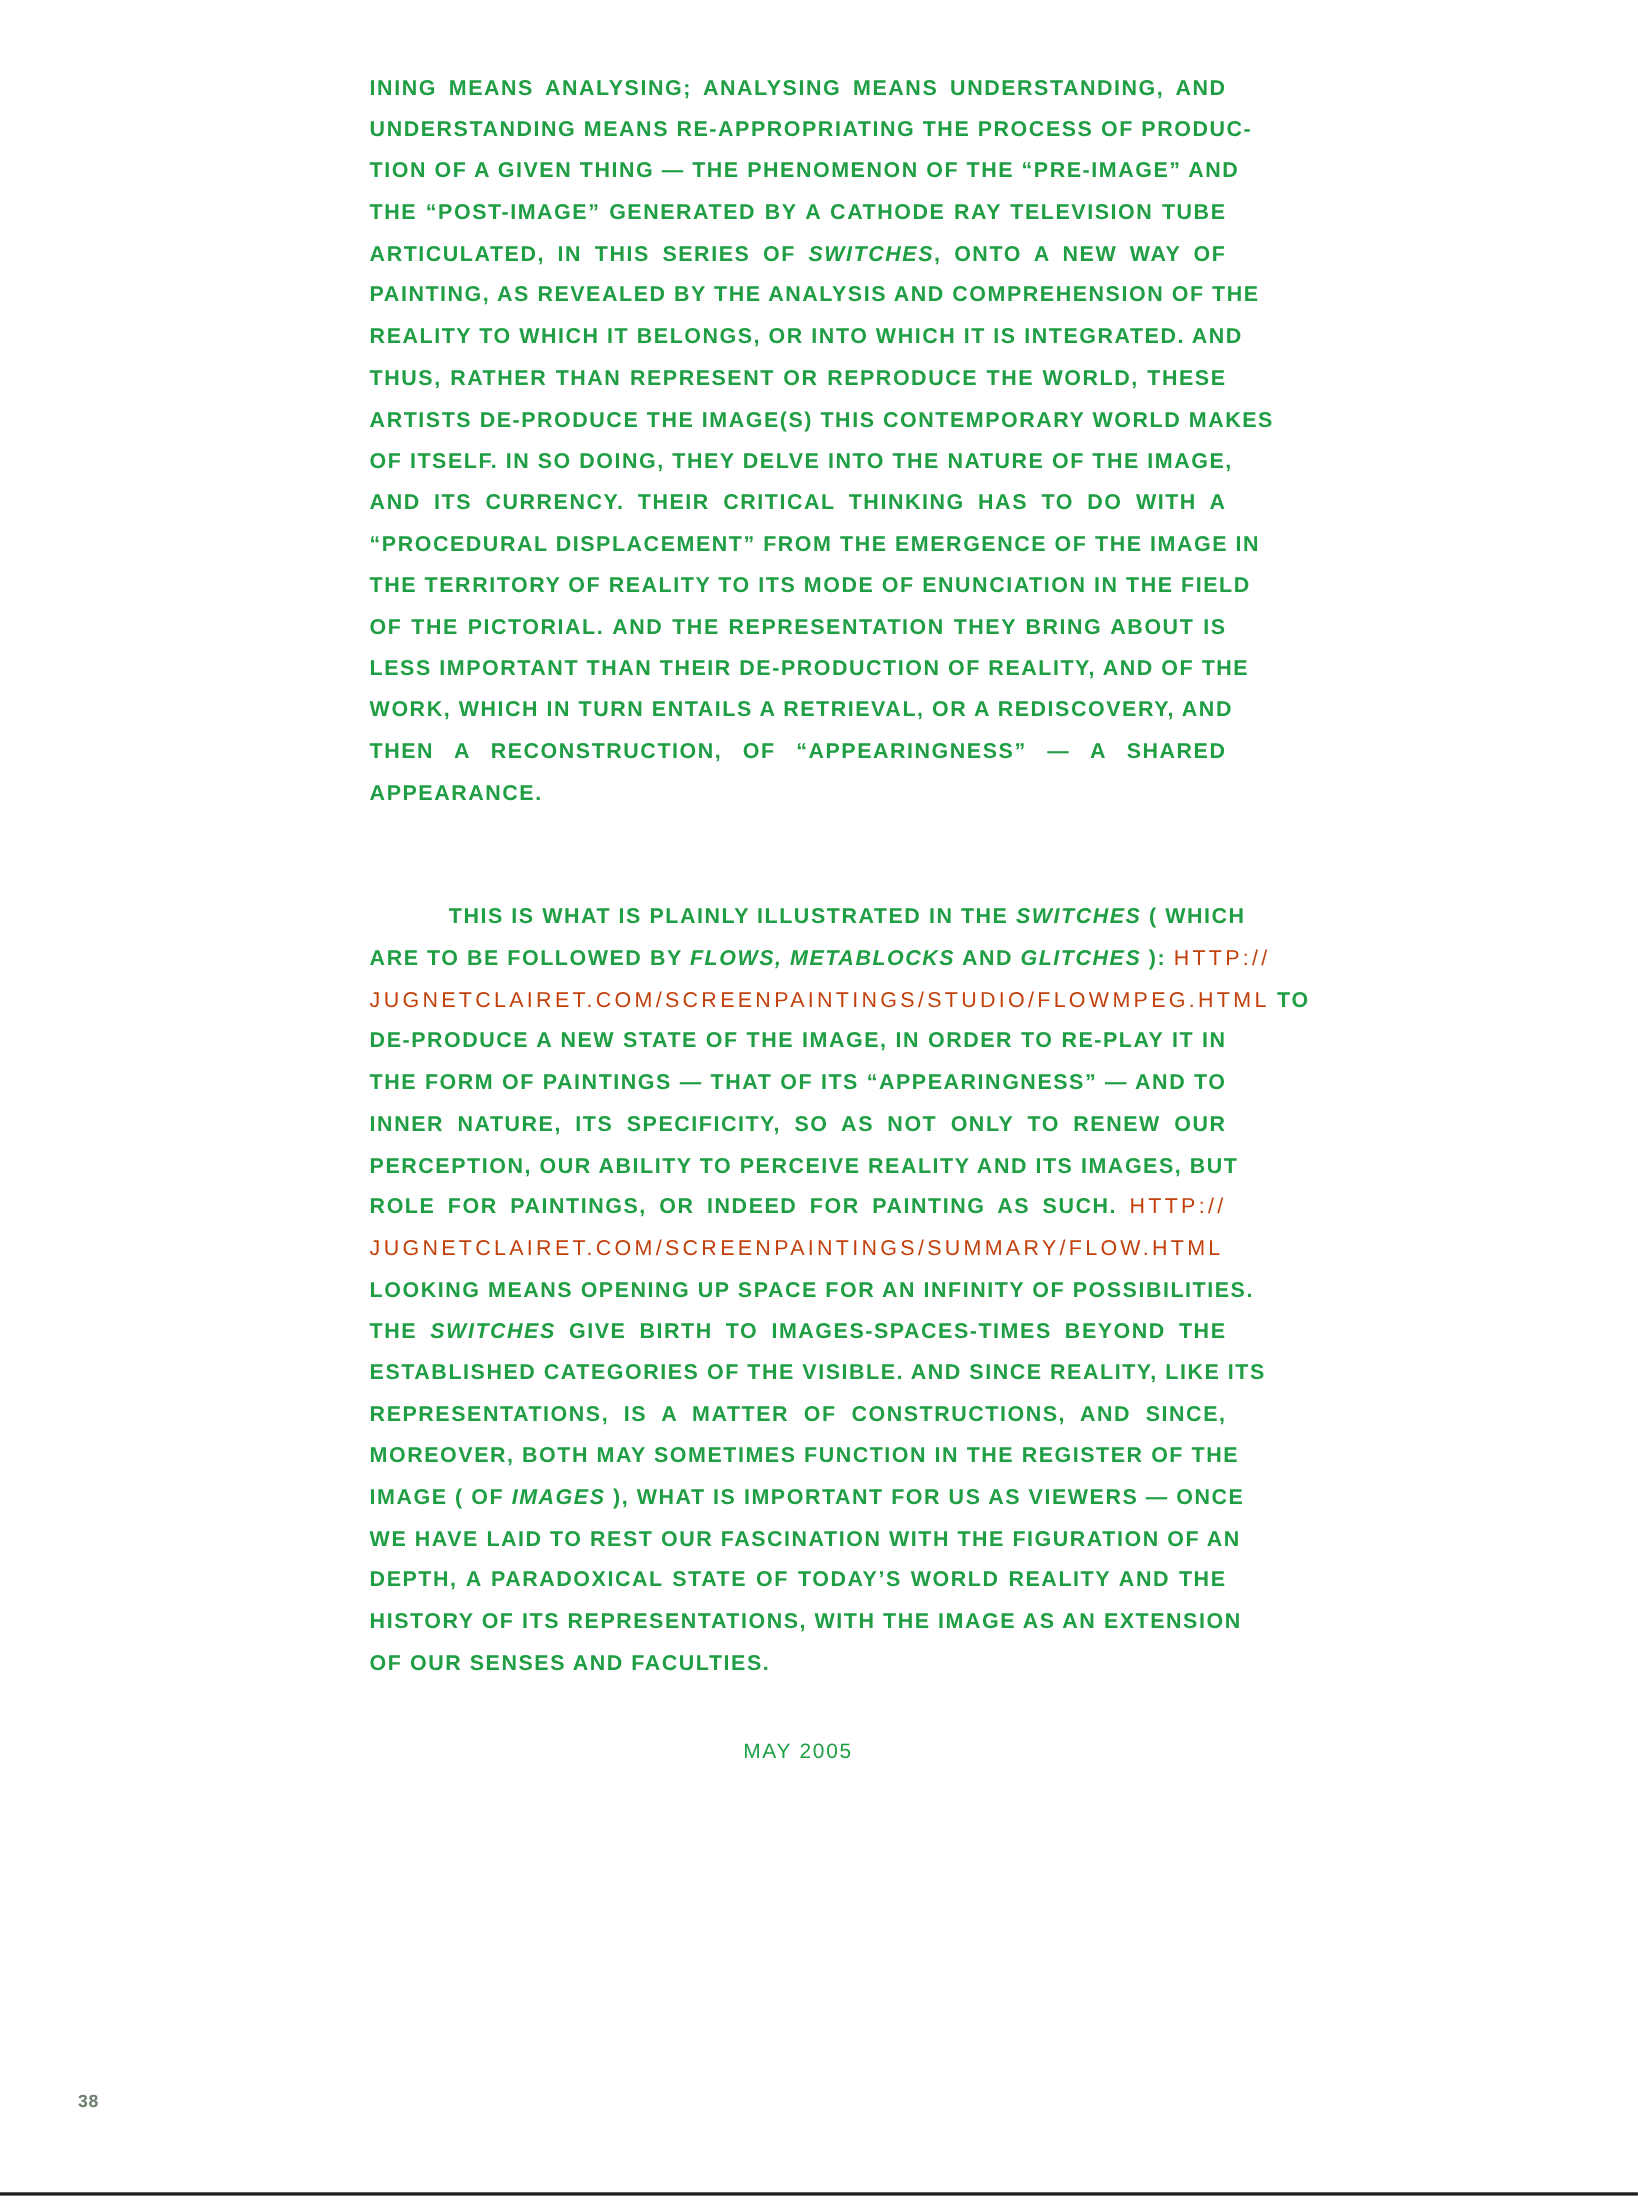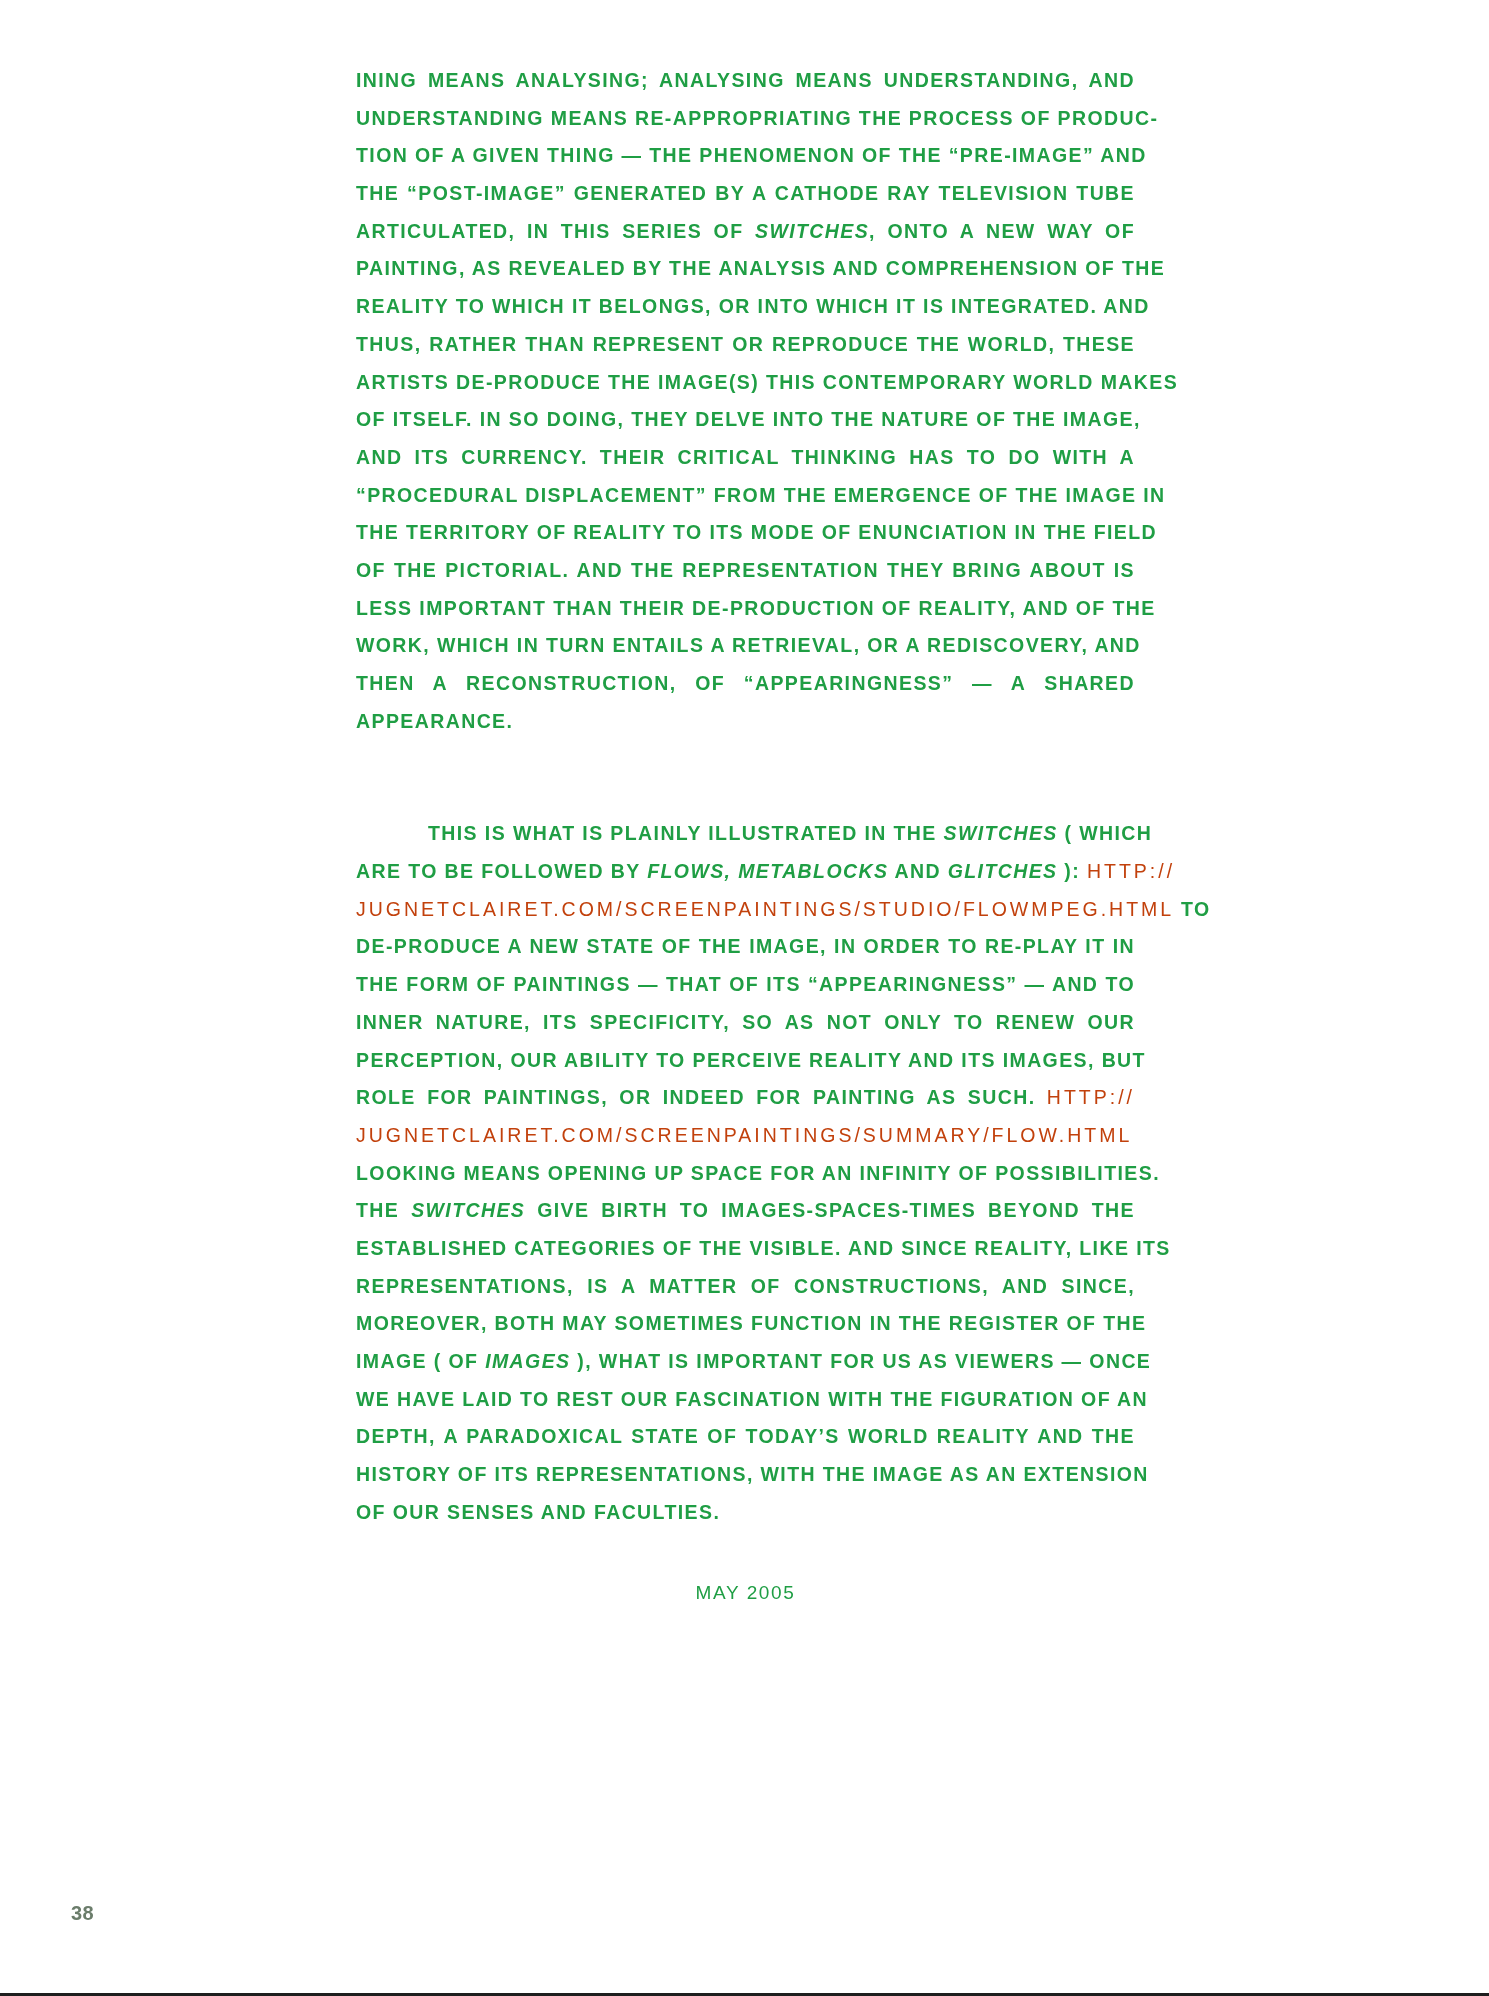--- a/index.html
+++ b/index.html
@@ -23,21 +23,21 @@
     .bottom-rule {
       position: absolute;
       left: 0;
       top: 1993px;
       width: 1489px;
       height: 3px;
       background: #1e1e1e;
     }
     .text-col {
       position: absolute;
-      left: 356px;
+      left: 336px;
       top: 62px;
       width: 779px;
       font-family: "Liberation Sans", sans-serif;
       font-size: 19.5px;
       line-height: 37.7px;
       color: #1f9e44;
       font-weight: bold;
       text-transform: uppercase;
       letter-spacing: 1.4px;
       font-stretch: condensed;
@@ -74,21 +74,21 @@
       font-weight: normal;
       margin-top: 43px;
       letter-spacing: 1.6px;
       font-size: 19px;
     }
     .page-number {
       position: absolute;
       left: 71px;
       top: 1902px;
       font-family: "Liberation Sans", sans-serif;
-      font-size: 20px;
+      font-size: 16px;
       font-weight: bold;
       color: #6b7d6b;
       letter-spacing: 0.5px;
     }
   </style>
 </head>
 <body>
 
 <div class="page">
   <div class="text-col" id="text-col">

